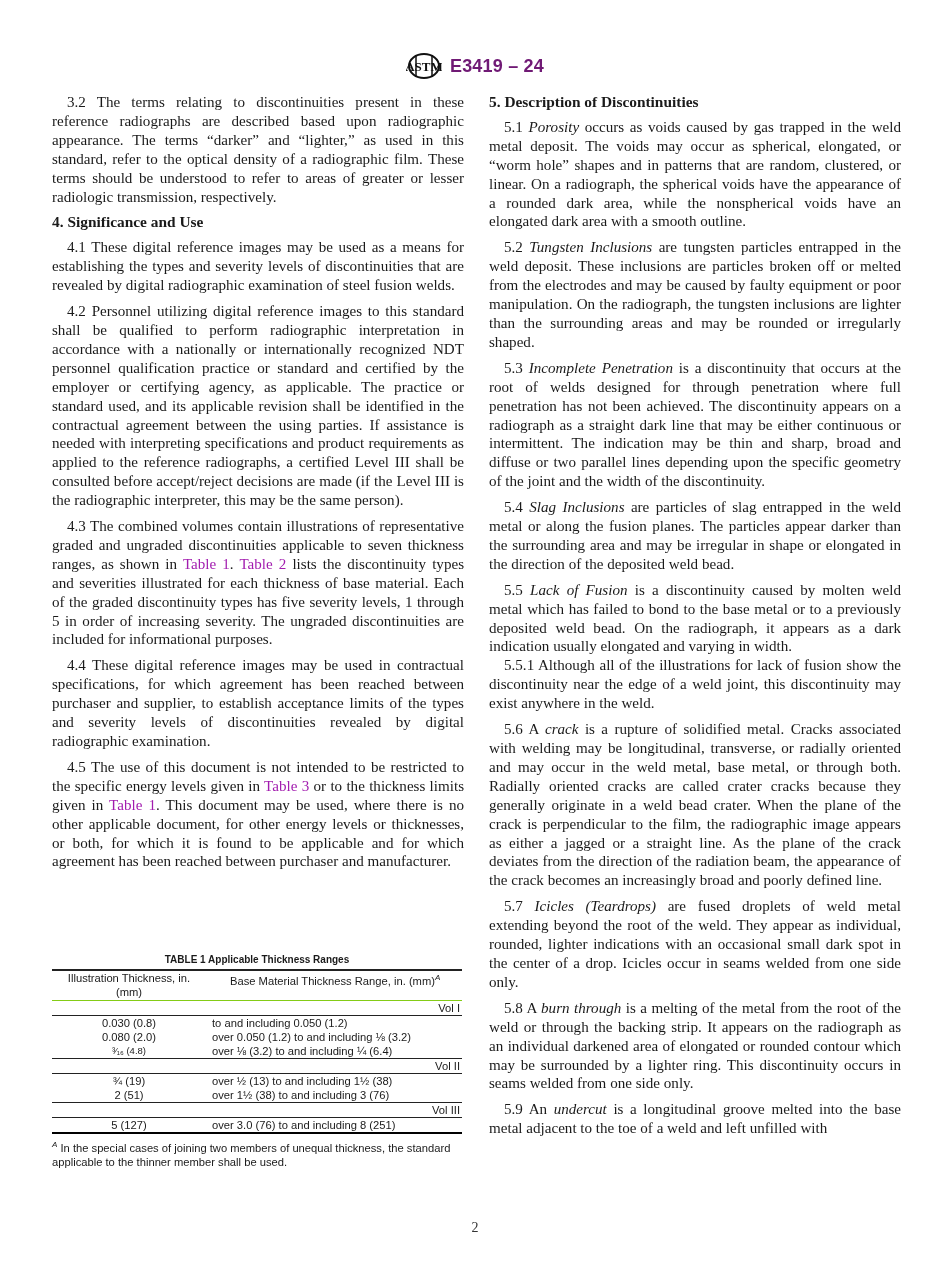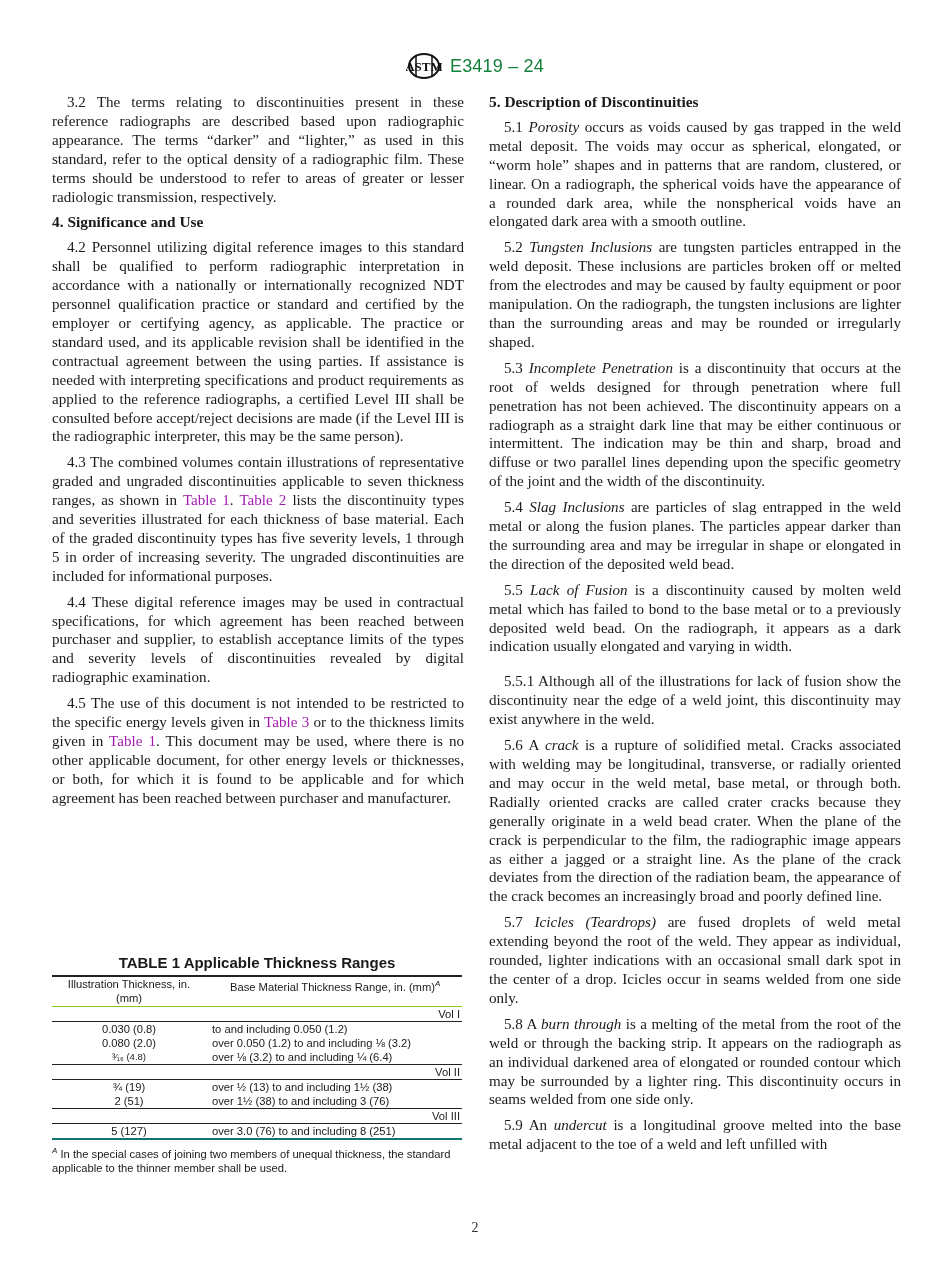--- a/index.html
+++ b/index.html
@@ -10,60 +10,60 @@
     }
     .header {
       position: absolute; top: 52px; left: 0; width: 950px;
       display: flex; justify-content: center; align-items: center; gap: 8px;
     }
     .logo {
       width: 36px; height: 28px; position: relative;
     }
     .doc-id {
       font-family: "Liberation Sans", "DejaVu Sans", sans-serif;
-      font-weight: normal; font-size: 18px; color: #15803d;
+      font-weight: bold; font-size: 18px; color: #701a75;
       letter-spacing: 0.2px;
     }
     .col {
       position: absolute; top: 93px; width: 412px;
       font-size: 15.1px; line-height: 18.9px;
       text-align: justify;
     }
     .col.left { left: 52px; }
     .col.right { left: 489px; }
     .para { margin: 0 0 7px 0; text-indent: 15px; }
-    .para.tight { margin-bottom: 16px; }
+    .para.tight { margin-bottom: 0; }
     .heading {
       font-weight: bold; font-size: 15.4px; margin: 0 0 6px 0;
     }
     .link { color: #a21caf; }
     em { font-style: italic; }
 
     .table-wrap {
       position: absolute; left: 52px; top: 954px; width: 410px;
       font-family: "Liberation Sans", "DejaVu Sans", sans-serif;
       color: #1a1a1a;
     }
     .table-title {
-      text-align: center; font-weight: bold; font-size: 15px;
+      text-align: center; font-weight: bold; font-size: 10px;
       margin-bottom: 4px;
     }
     table { width: 100%; border-collapse: collapse; font-size: 11.2px; line-height: 14px; }
     thead tr th {
       font-weight: normal; border-top: 2px solid #222; border-bottom: 1px solid #84cc16;
       padding: 0 2px 1px 2px; vertical-align: top;
     }
     th.c1 { width: 150px; text-align: center; }
     th.c2 { text-align: left; padding-left: 24px; }
     td { padding: 0 2px; }
     td.c1 { text-align: center; }
     td.c2 { text-align: left; padding-left: 6px; }
     tr.vol td { text-align: right; border-bottom: 1px solid #222; }
     tr.last-in-group td { border-bottom: 1px solid #222; }
-    tr.final td { border-bottom: 2px solid #0f766e; }
+    tr.final td { border-bottom: 2px solid #000000; }
     td.small { font-size: 9.5px; }
     sup.a { font-style: italic; font-size: 8px; }
     .footnote {
       font-size: 11.2px; line-height: 14px; margin-top: 4px; text-align: left;
     }
     .page-number {
       position: absolute; top: 1220px; left: 0; width: 950px; text-align: center;
       font-size: 14px; color: #333;
     }
   </style>
@@ -78,20 +78,21 @@
       <line x1="10" y1="3" x2="10" y2="25" stroke="#111" stroke-width="1.5"></line>
       <line x1="26" y1="3" x2="26" y2="25" stroke="#111" stroke-width="1.5"></line>
     </svg>
   </span>
   <span class="doc-id">E3419 – 24</span>
 </div>
 
 <div class="col left">
   <p class="para">3.2 The terms relating to discontinuities present in these reference radiographs are described based upon radiographic appearance. The terms “darker” and “lighter,” as used in this standard, refer to the optical density of a radiographic film. These terms should be understood to refer to areas of greater or lesser radiologic transmission, respectively.</p>
   <p class="heading">4. Significance and Use</p>
+  <p class="para">4.1 These digital reference images may be used as a means for establishing the types and severity levels of discontinuities that are revealed by digital radiographic examination of steel fusion welds.</p>
   <p class="para">4.2 Personnel utilizing digital reference images to this standard shall be qualified to perform radiographic interpretation in accordance with a nationally or internationally recognized NDT personnel qualification practice or standard and certified by the employer or certifying agency, as applicable. The practice or standard used, and its applicable revision shall be identified in the contractual agreement between the using parties. If assistance is needed with interpreting specifications and product requirements as applied to the reference radiographs, a certified Level III shall be consulted before accept/reject decisions are made (if the Level III is the radiographic interpreter, this may be the same person).</p>
   <p class="para"><span>4.3 The combined volumes contain illustrations of representative graded and ungraded discontinuities applicable to seven thickness ranges, as shown in </span><span class="link">Table 1</span><span>. </span><span class="link">Table 2</span><span> lists the discontinuity types and severities illustrated for each thickness of base material. Each of the graded discontinuity types has five severity levels, 1 through 5 in order of increasing severity. The ungraded discontinuities are included for informational purposes.</span></p>
   <p class="para">4.4 These digital reference images may be used in contractual specifications, for which agreement has been reached between purchaser and supplier, to establish acceptance limits of the types and severity levels of discontinuities revealed by digital radiographic examination.</p>
   <p class="para"><span>4.5 The use of this document is not intended to be restricted to the specific energy levels given in </span><span class="link">Table 3</span><span> or to the thickness limits given in </span><span class="link">Table 1</span><span>. This document may be used, where there is no other applicable document, for other energy levels or thicknesses, or both, for which it is found to be applicable and for which agreement has been reached between purchaser and manufacturer.</span></p>
 </div>
 
 <div class="table-wrap">
   <div class="table-title">TABLE 1 Applicable Thickness Ranges</div>
   <table>
     <thead>

